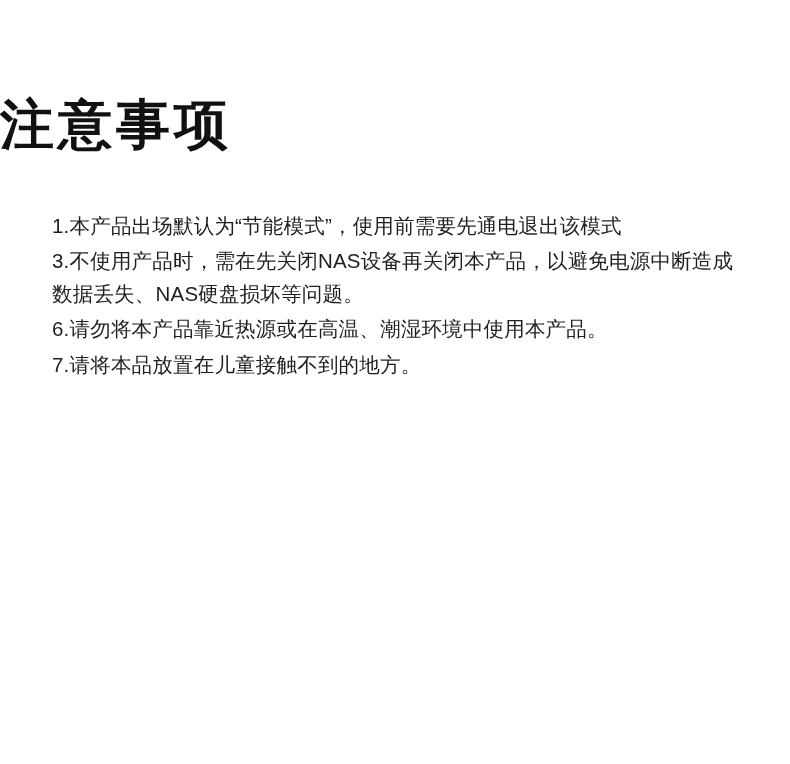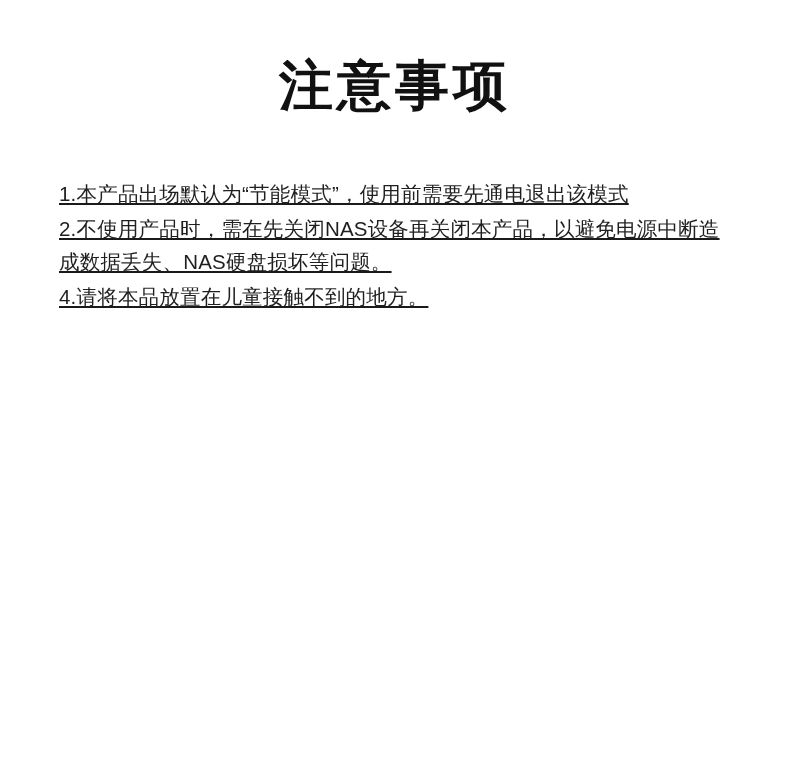--- a/index.html
+++ b/index.html
@@ -14,53 +14,53 @@
     color: #1a1a1a;
     overflow: hidden;
   }
   .page {
     position: relative;
     width: 790px;
     height: 764px;
     box-sizing: border-box;
   }
   .title {
-    text-align: center;
+    text-align: left;
     font-size: 54px;
     font-weight: bold;
     letter-spacing: 4px;
     color: #111111;
     margin: 0;
-    padding-top: 53px;
+    padding-top: 92px;
     line-height: 1.2;
   }
   .notes {
-    margin: 7px;
+    margin: 0;
     padding: 0;
     list-style: none;
     padding-top: 52px;
     padding-left: 52px;
     padding-right: 48px;
-    text-decoration: underline;
   }
   .note-item {
     font-size: 20.5px;
     line-height: 1.62;
     color: #1f1f1f;
     margin-bottom: 2px;
     text-align: left;
     letter-spacing: 0.2px;
   }
 </style>
 </head>
 <body>
 
 <div class="page">
 
   <h1 class="title">注意事项</h1>
 
   <ul class="notes">
     <li class="note-item">1.本产品出场默认为“节能模式”，使用前需要先通电退出该模式</li>
-    <li class="note-item">2.不使用产品时，需在先关闭NAS设备再关闭本产品，以避免电源中断造成数据丢失、NAS硬盘损坏等问题。</li>
-    <li class="note-item">4.请将本品放置在儿童接触不到的地方。</li>
+    <li class="note-item">3.不使用产品时，需在先关闭NAS设备再关闭本产品，以避免电源中断造成数据丢失、NAS硬盘损坏等问题。</li>
+    <li class="note-item">6.请勿将本产品靠近热源或在高温、潮湿环境中使用本产品。</li>
+    <li class="note-item">7.请将本品放置在儿童接触不到的地方。</li>
   </ul>
 
 </div>
 
 </body></html>

